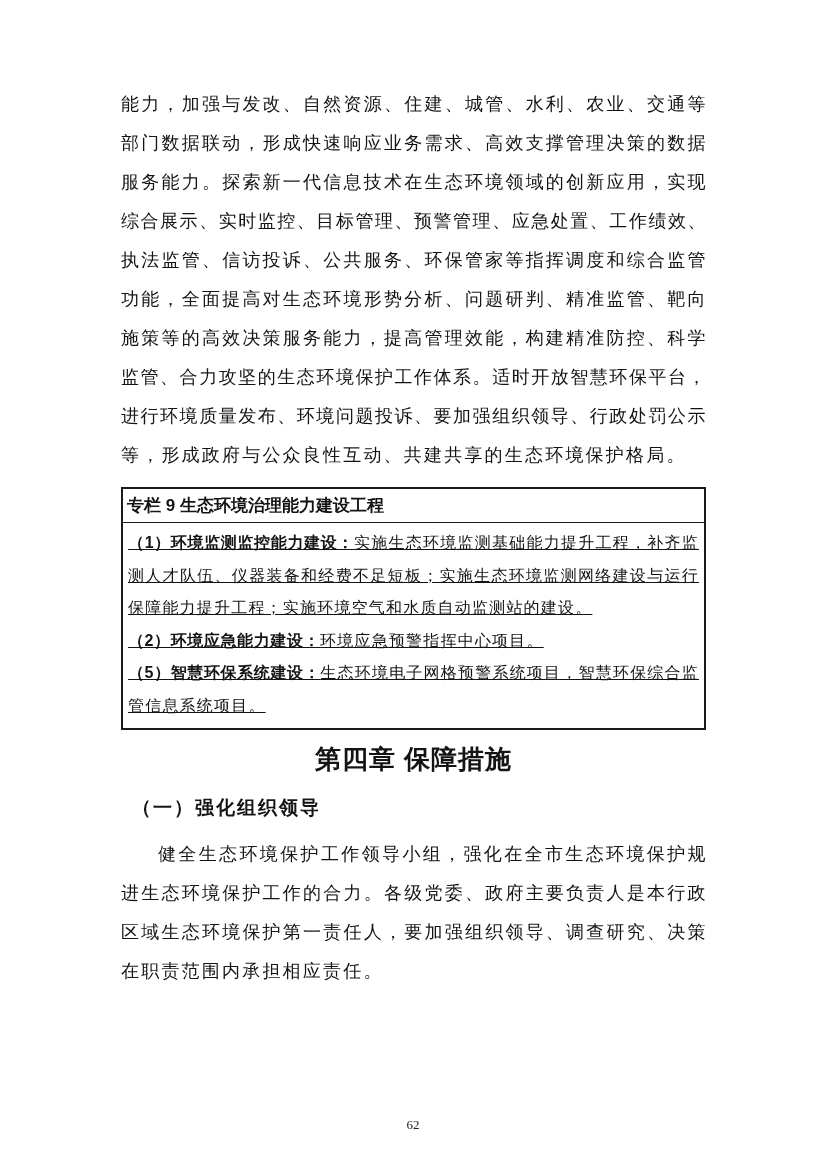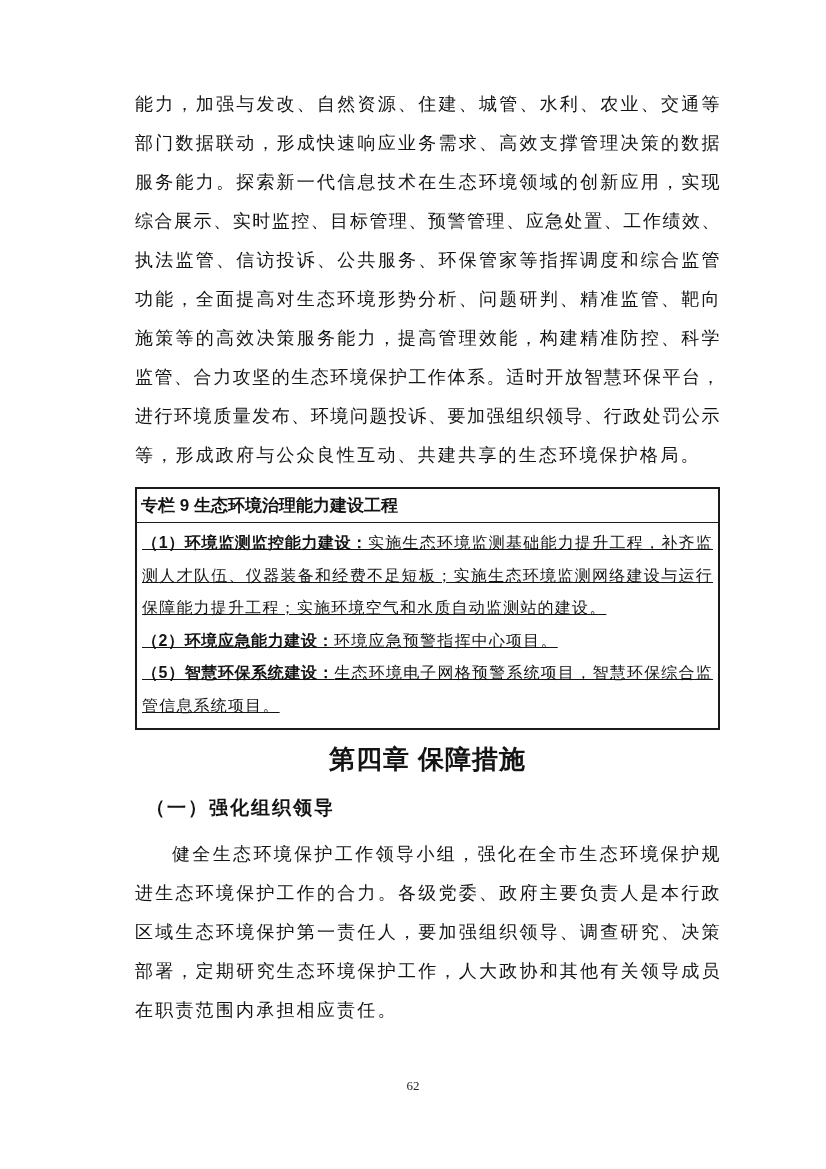--- a/index.html
+++ b/index.html
@@ -8,21 +8,21 @@
     position: relative;
     width: 826px;
     height: 1169px;
     background: #ffffff;
     font-family: "Liberation Serif", serif;
     color: #141414;
     overflow: hidden;
   }
   .content {
     position: absolute;
-    left: 135px;
+    left: 121px;
     top: 85px;
     width: 585px;
   }
   
   .para .line {
     font-size: 18px;
     line-height: 39px;
     letter-spacing: 0.5px;
     text-align: justify;
     text-align-last: justify;
@@ -81,21 +81,21 @@
     line-height: 26px;
     letter-spacing: 2px;
   }
 
   .para.second { margin-top: 14px; }
 
   .page-number {
     position: absolute;
     left: 0;
     width: 826px;
-    top: 1078px;
+    top: 1117px;
     text-align: center;
     font-size: 13px;
     color: #222222;
   }
 </style>
 </head>
 <body>
 
 <div class="page">
   <div class="content">
@@ -123,20 +123,19 @@
     </div>
 
     <div class="chapter-heading">第四章 保障措施</div>
 
     <div class="section-heading">（一）强化组织领导</div>
 
     <div class="para second">
       <div class="line indent">健全生态环境保护工作领导小组，强化在全市生态环境保护规</div>
       <div class="line">进生态环境保护工作的合力。各级党委、政府主要负责人是本行政</div>
       <div class="line">区域生态环境保护第一责任人，要加强组织领导、调查研究、决策</div>
-      <div class="line">部署，定期研究生态环境保护工作，人大政协和其他有关领导成员</div>
       <div class="line last">在职责范围内承担相应责任。</div>
     </div>
 
   </div>
 
   <div class="page-number">62</div>
 </div>
 
 </body></html>

